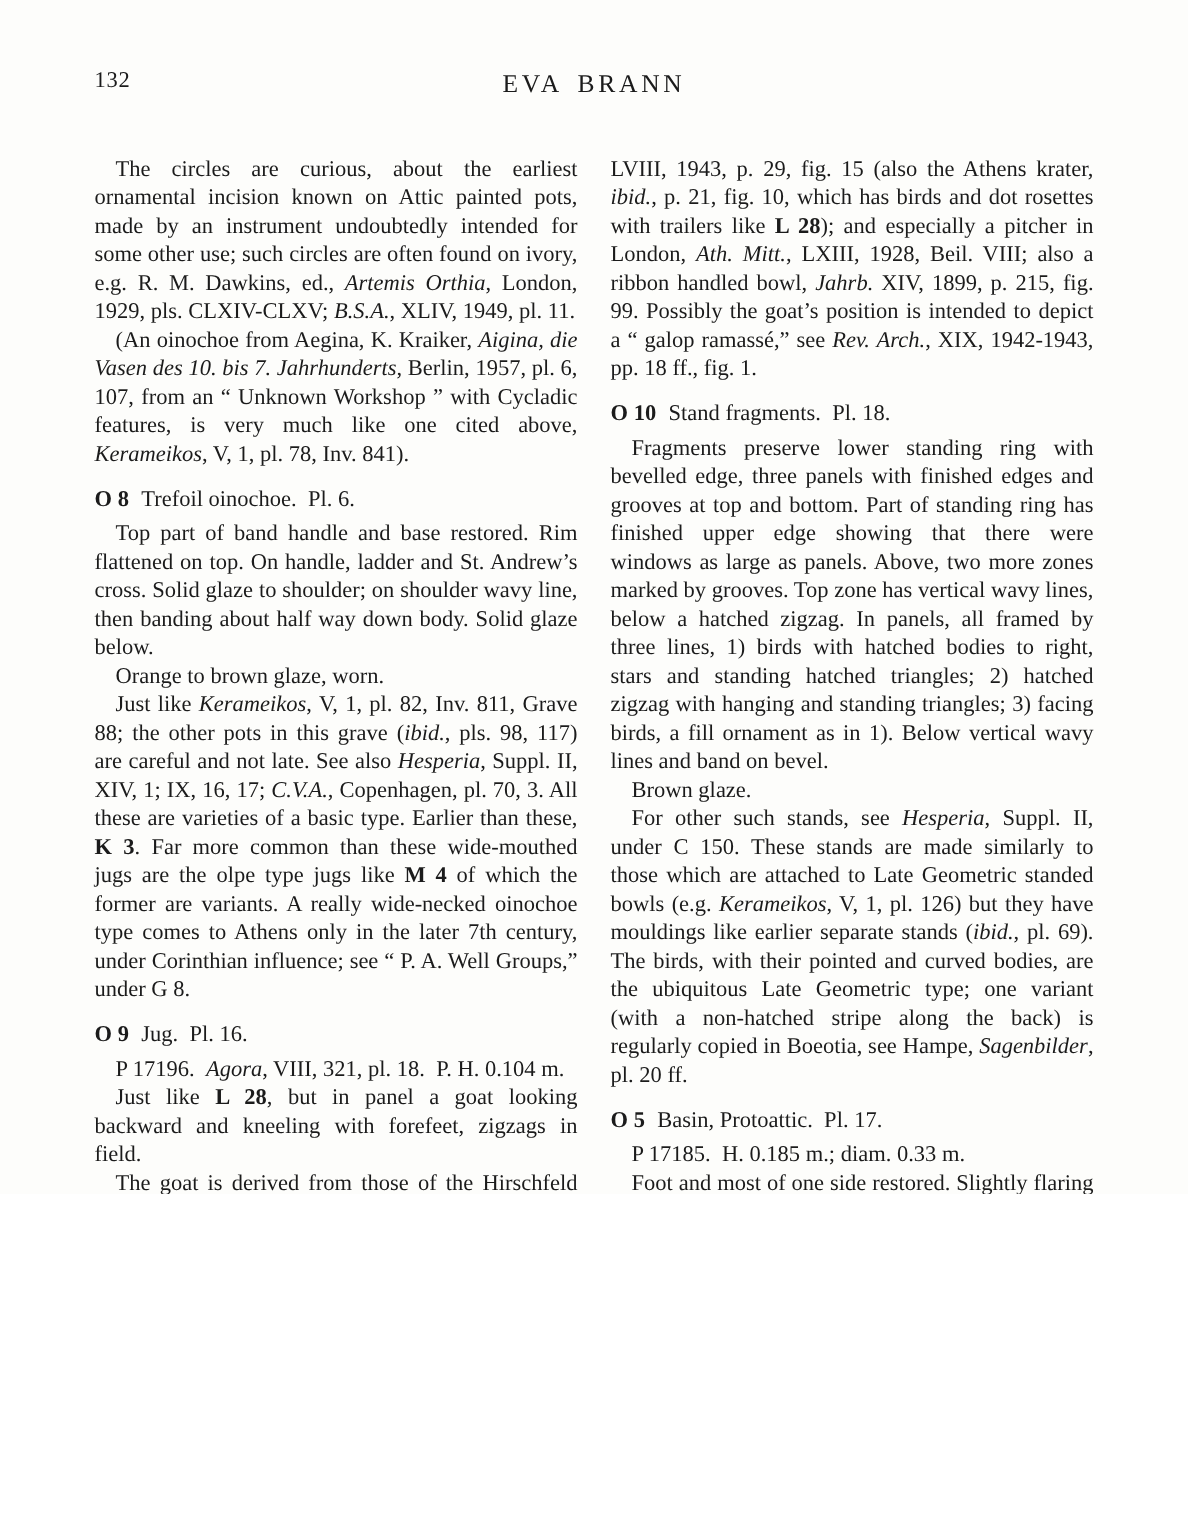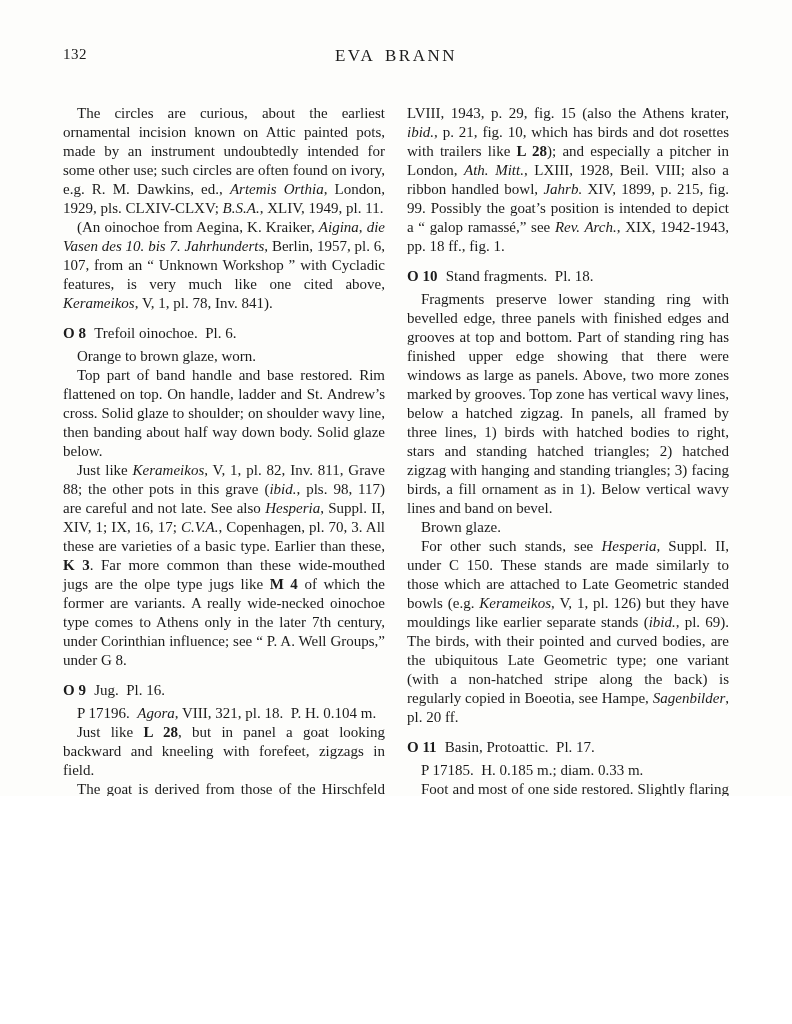--- a/index.html
+++ b/index.html
@@ -32,33 +32,33 @@
 <div class="page">
   <div class="page-header">
     <span class="page-number">132</span>
     <div class="running-head">EVA BRANN</div>
   </div>
   <div class="columns">
     <div class="column">
         <p class="para"><span>The circles are curious, about the earliest ornamental incision known on Attic painted pots, made by an instrument undoubtedly intended for some other use; such circles are often found on ivory, e.g. R. M. Dawkins, ed., </span><span class="i">Artemis Orthia</span><span>, London, 1929, pls. CLXIV-CLXV; </span><span class="i">B.S.A.</span><span>, XLIV, 1949, pl. 11.</span></p>
         <p class="para"><span>(An oinochoe from Aegina, K. Kraiker, </span><span class="i">Aigina, die Vasen des 10. bis 7. Jahrhunderts</span><span>, Berlin, 1957, pl. 6, 107, from an “ Unknown Workshop ” with Cycladic features, is very much like one cited above, </span><span class="i">Kerameikos</span><span>, V, 1, pl. 78, Inv. 841).</span></p>
         <p class="entry"><span class="bl">O 8</span><span>Trefoil oinochoe. Pl. 6.</span></p>
+        <p class="para"><span>Top part of band handle and base restored. Rim flattened on top. On handle, ladder and St. Andrew’s cross. Solid glaze to shoulder; on shoulder wavy line, then banding about half way down body. Solid glaze below.</span></p>
         <p class="para"><span>Orange to brown glaze, worn.</span></p>
-        <p class="para"><span>Top part of band handle and base restored. Rim flattened on top. On handle, ladder and St. Andrew’s cross. Solid glaze to shoulder; on shoulder wavy line, then banding about half way down body. Solid glaze below.</span></p>
         <p class="para"><span>Just like </span><span class="i">Kerameikos</span><span>, V, 1, pl. 82, Inv. 811, Grave 88; the other pots in this grave (</span><span class="i">ibid.</span><span>, pls. 98, 117) are careful and not late. See also </span><span class="i">Hesperia</span><span>, Suppl. II, XIV, 1; IX, 16, 17; </span><span class="i">C.V.A.</span><span>, Copenhagen, pl. 70, 3. All these are varieties of a basic type. Earlier than these, </span><span class="b">K 3</span><span>. Far more common than these wide-mouthed jugs are the olpe type jugs like </span><span class="b">M 4</span><span> of which the former are variants. A really wide-necked oinochoe type comes to Athens only in the later 7th century, under Corinthian influence; see “ P. A. Well Groups,” under G 8.</span></p>
         <p class="entry"><span class="bl">O 9</span><span>Jug. Pl. 16.</span></p>
         <p class="para"><span>P 17196. </span><span class="i">Agora</span><span>, VIII, 321, pl. 18. P. H. 0.104 m.</span></p>
         <p class="para"><span>Just like </span><span class="b">L 28</span><span>, but in panel a goat looking backward and kneeling with forefeet, zigzags in field.</span></p>
         <p class="para"><span>The goat is derived from those of the Hirschfeld Workshop, see Davison, “ Geometric Workshops ”; the New York krater, </span><span class="i">Jahrb.</span></p>
         <p class="para"><span>Brownish black glaze.</span></p>
       </div>
     <div class="column">
         <p class="para noindent"><span>LVIII, 1943, p. 29, fig. 15 (also the Athens krater, </span><span class="i">ibid.</span><span>, p. 21, fig. 10, which has birds and dot rosettes with trailers like </span><span class="b">L 28</span><span>); and especially a pitcher in London, </span><span class="i">Ath. Mitt.</span><span>, LXIII, 1928, Beil. VIII; also a ribbon handled bowl, </span><span class="i">Jahrb.</span><span> XIV, 1899, p. 215, fig. 99. Possibly the goat’s position is intended to depict a “ galop ramassé,” see </span><span class="i">Rev. Arch.</span><span>, XIX, 1942-1943, pp. 18 ff., fig. 1.</span></p>
         <p class="entry"><span class="bl">O 10</span><span>Stand fragments. Pl. 18.</span></p>
         <p class="para"><span>Fragments preserve lower standing ring with bevelled edge, three panels with finished edges and grooves at top and bottom. Part of standing ring has finished upper edge showing that there were windows as large as panels. Above, two more zones marked by grooves. Top zone has vertical wavy lines, below a hatched zigzag. In panels, all framed by three lines, 1) birds with hatched bodies to right, stars and standing hatched triangles; 2) hatched zigzag with hanging and standing triangles; 3) facing birds, a fill ornament as in 1). Below vertical wavy lines and band on bevel.</span></p>
         <p class="para"><span>Brown glaze.</span></p>
         <p class="para"><span>For other such stands, see </span><span class="i">Hesperia</span><span>, Suppl. II, under C 150. These stands are made similarly to those which are attached to Late Geometric standed bowls (e.g. </span><span class="i">Kerameikos</span><span>, V, 1, pl. 126) but they have mouldings like earlier separate stands (</span><span class="i">ibid.</span><span>, pl. 69). The birds, with their pointed and curved bodies, are the ubiquitous Late Geometric type; one variant (with a non-hatched stripe along the back) is regularly copied in Boeotia, see Hampe, </span><span class="i">Sagenbilder</span><span>, pl. 20 ff.</span></p>
-        <p class="entry"><span class="bl">O 11</span><span>Basin, Protoattic. Pl. 17.</span></p>
+        <p class="entry"><span class="bl">O 5</span><span>Basin, Protoattic. Pl. 17.</span></p>
         <p class="para"><span>P 17185. H. 0.185 m.; diam. 0.33 m.</span></p>
         <p class="para"><span>Foot and most of one side restored. Slightly flaring stand-up rim, flattened on top, rolled handles. Rim glazed, on shoulder wavy band; over handles wavy band standed by straight</span></p>
       </div>
   </div>
 </div>
 
 </body></html>

